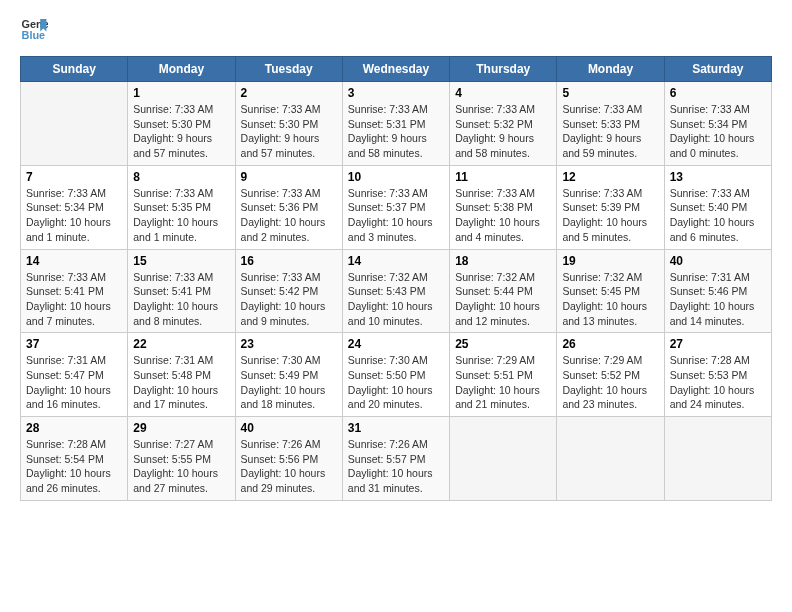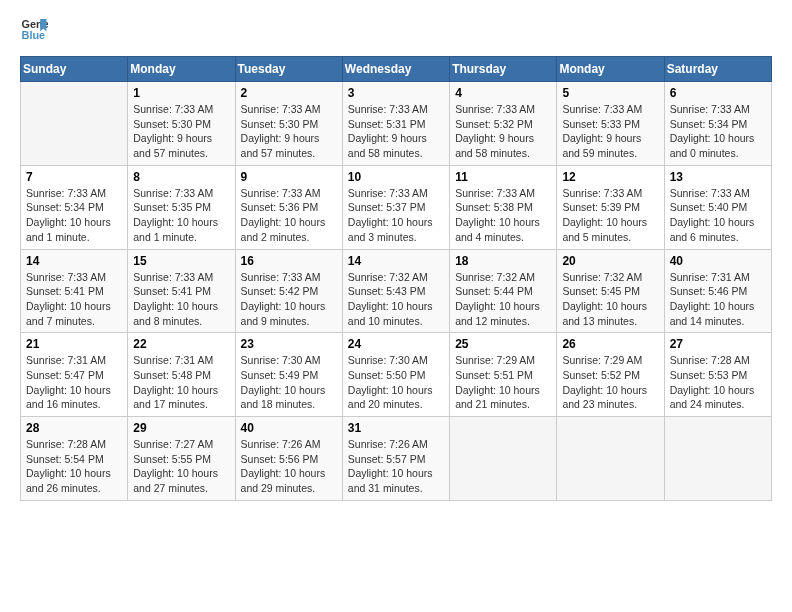--- a/index.html
+++ b/index.html
@@ -38,21 +38,21 @@
       color: #555;
     }
     table {
       width: 100%;
       border-collapse: collapse;
       font-size: 11px;
     }
     thead tr th {
       background-color: #3a6fa8;
       color: #fff;
-      text-align: left;
+      text-align: center;
       padding: 5px 2px;
       font-size: 12px;
       font-weight: bold;
       border: 1px solid #2e5a8a;
     }
     tbody tr td {
       border: 1px solid #ccc;
       vertical-align: top;
       padding: 4px 5px;
       min-height: 80px;
@@ -179,31 +179,31 @@
         </td>
         <td>
           <span class="day-num">14</span>
           <div class="day-info">Sunrise: 7:32 AM<br>Sunset: 5:43 PM<br>Daylight: 10 hours<br>and 10 minutes.</div>
         </td>
         <td>
           <span class="day-num">18</span>
           <div class="day-info">Sunrise: 7:32 AM<br>Sunset: 5:44 PM<br>Daylight: 10 hours<br>and 12 minutes.</div>
         </td>
         <td>
-          <span class="day-num">20</span>
+          <span class="day-num">19</span>
           <div class="day-info">Sunrise: 7:32 AM<br>Sunset: 5:45 PM<br>Daylight: 10 hours<br>and 13 minutes.</div>
         </td>
         <td>
           <span class="day-num">40</span>
           <div class="day-info">Sunrise: 7:31 AM<br>Sunset: 5:46 PM<br>Daylight: 10 hours<br>and 14 minutes.</div>
         </td>
       </tr>
       <tr>
         <td>
-          <span class="day-num">21</span>
+          <span class="day-num">37</span>
           <div class="day-info">Sunrise: 7:31 AM<br>Sunset: 5:47 PM<br>Daylight: 10 hours<br>and 16 minutes.</div>
         </td>
         <td>
           <span class="day-num">22</span>
           <div class="day-info">Sunrise: 7:31 AM<br>Sunset: 5:48 PM<br>Daylight: 10 hours<br>and 17 minutes.</div>
         </td>
         <td>
           <span class="day-num">23</span>
           <div class="day-info">Sunrise: 7:30 AM<br>Sunset: 5:49 PM<br>Daylight: 10 hours<br>and 18 minutes.</div>
         </td>

